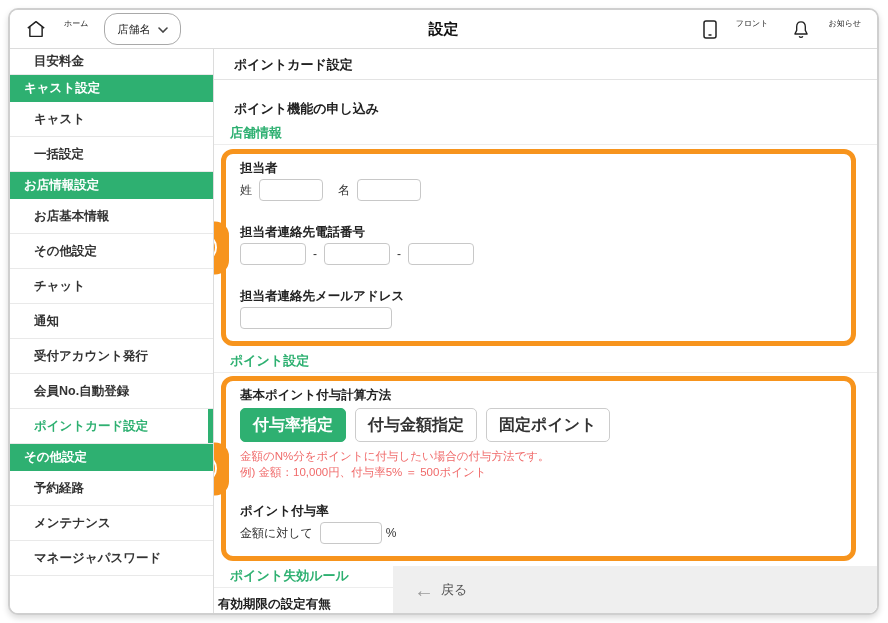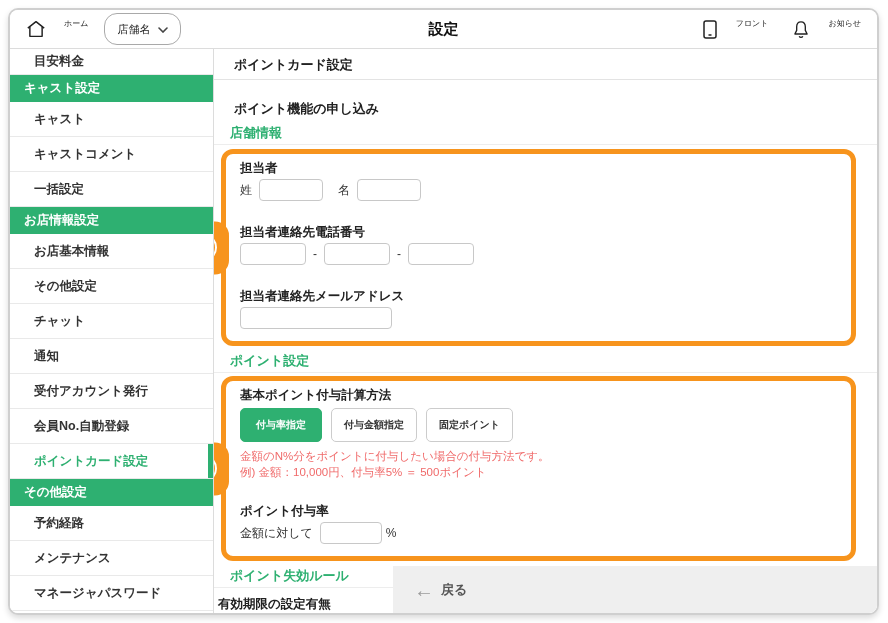--- a/index.html
+++ b/index.html
@@ -38,31 +38,31 @@
   .badge-circle { width: 28px; height: 28px; border: 2px solid #fff; border-radius: 50%; color: #fff; font-size: 15px; font-weight: bold; display: flex; align-items: center; justify-content: center; }
   .field-label { font-size: 12.5px; font-weight: bold; color: #222; margin-top: 23px; }
   .field-label.tight { margin-top: 0; }
   .inline-row { display: flex; align-items: center; gap: 7px; margin-top: 2px; font-size: 12px; color: #333; }
   .inline-row.phone { margin-top: 2px; }
   input.txt { height: 22px; border: 1px solid #c8c8c8; border-radius: 4px; background: #fff; padding: 0 5px; font-size: 12px; width: 64px; font-family: inherit; }
   .txt.email { width: 152px; }
   .txt.phone { width: 66px; }
   .txt.rate { width: 62px; }
   .seg-row { display: flex; gap: 9px; margin-top: 4px; }
-  .seg-btn { min-width: 82px; height: 34px; padding: 8px 12px; display: flex; align-items: center; justify-content: center; background: #fff; border: 1px solid #ccc; border-radius: 5px; font-size: 10px; font-weight: bold; color: #333; cursor: pointer; }
+  .seg-btn { min-width: 82px; height: 34px; padding: 8px 12px; display: flex; align-items: center; justify-content: center; background: #fff; border: 1px solid #ccc; border-radius: 5px; font-size: 16px; font-weight: bold; color: #333; cursor: pointer; }
   .seg-btn.selected { background: #2eb071; border-color: #2eb071; color: #fff; }
   .note { margin-top: 6px; font-size: 11.5px; line-height: 1.4; color: #f06a6a; }
   .pad { margin-left: 4px; margin-right: 20px; }
   .toggle-row { display: flex; gap: 9px; margin: 7px 20px 0; }
   .toggle-row .seg-btn { height: 38px; text-align: right; }
   
   .footer { position: absolute; left: 179px; right: 0; bottom: 0; height: 48px; background: #efefef; display: flex; align-items: center; padding-left: 21px; z-index: 5; }
   .back-link { display: flex; align-items: center; gap: 7px; cursor: pointer; }
   .back-arrow { font-size: 20px; color: #9b9b9b; line-height: 1; }
-  .back-text { font-size: 13px; font-weight: bold; color: #555; }
+  .back-text { font-size: 13px; font-weight: normal; color: #555; }
 </style>
 </head>
 <body>
 
 <div class="window">
 
   <div class="header">
     <div class="icon-stack">
       <span>
         <svg width="20" height="18" viewBox="0 0 24 22" fill="none" stroke="#222" stroke-width="1.8" stroke-linejoin="round">
@@ -102,21 +102,20 @@
       </div>
     </div>
   </div>
 
   <div class="app-body">
 
     <div class="sidebar">
       <div class="side-item first">目安料金</div>
       <div class="side-section">キャスト設定</div>
       <div class="side-item">キャスト</div>
-      <div class="side-item">キャストコメント</div>
       <div class="side-item">一括設定</div>
       <div class="side-section">お店情報設定</div>
       <div class="side-item">お店基本情報</div>
       <div class="side-item">その他設定</div>
       <div class="side-item">チャット</div>
       <div class="side-item">通知</div>
       <div class="side-item">受付アカウント発行</div>
       <div class="side-item">会員No.自動登録</div>
       <div class="side-item active">ポイントカード設定</div>
       <div class="side-section">その他設定</div>

